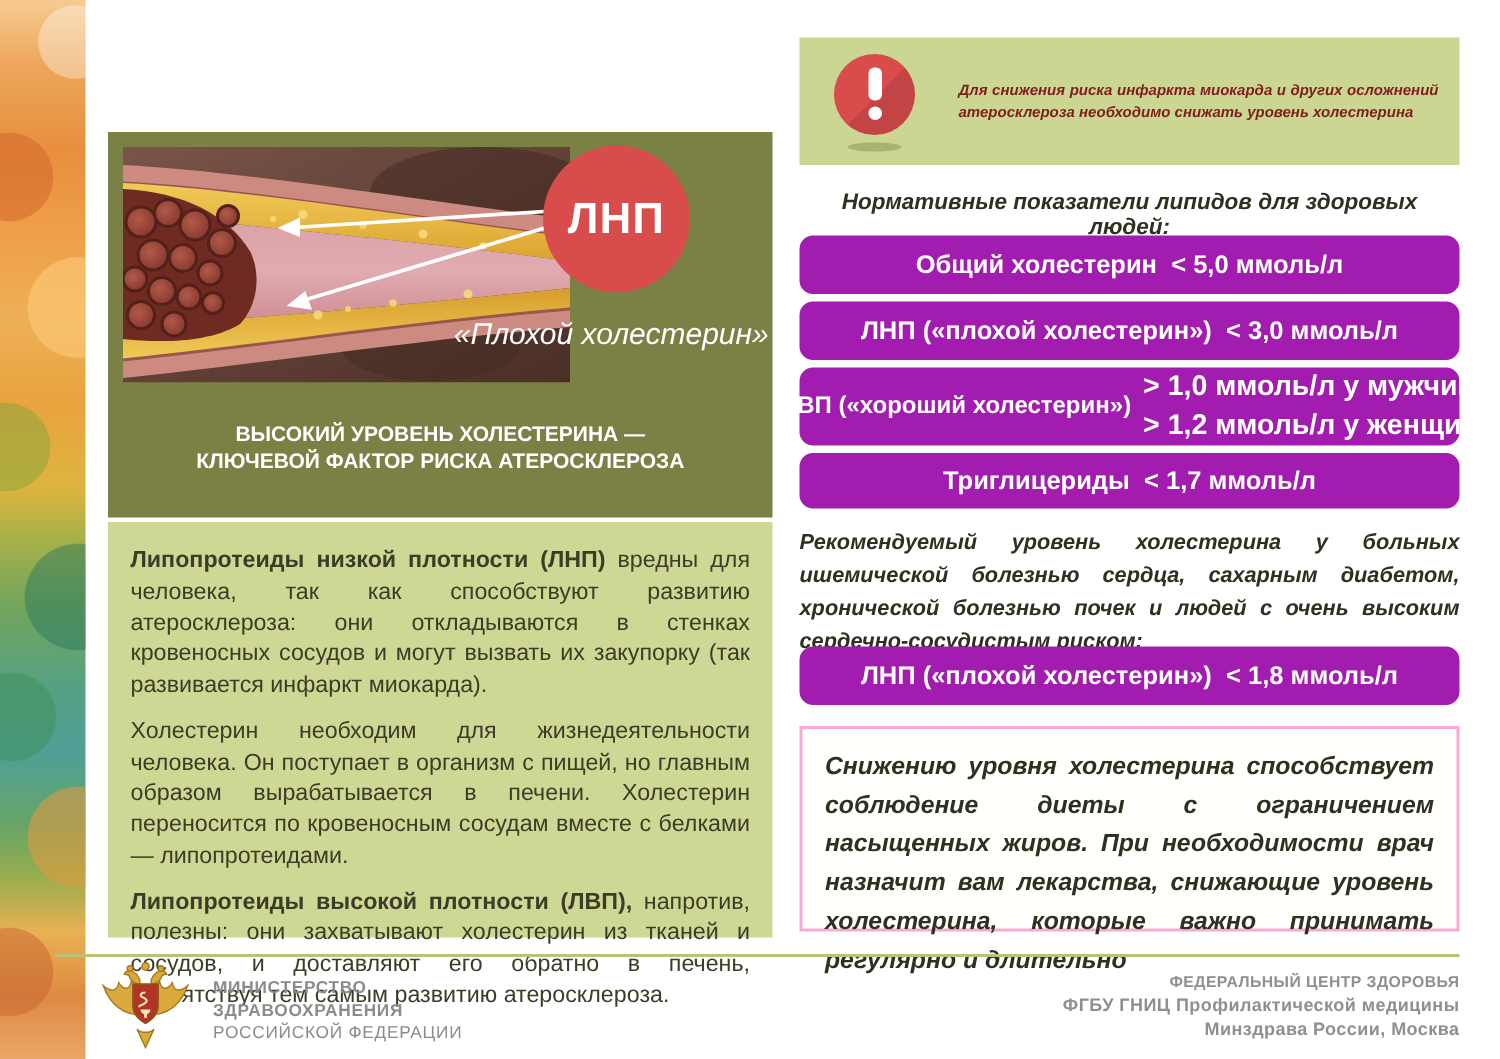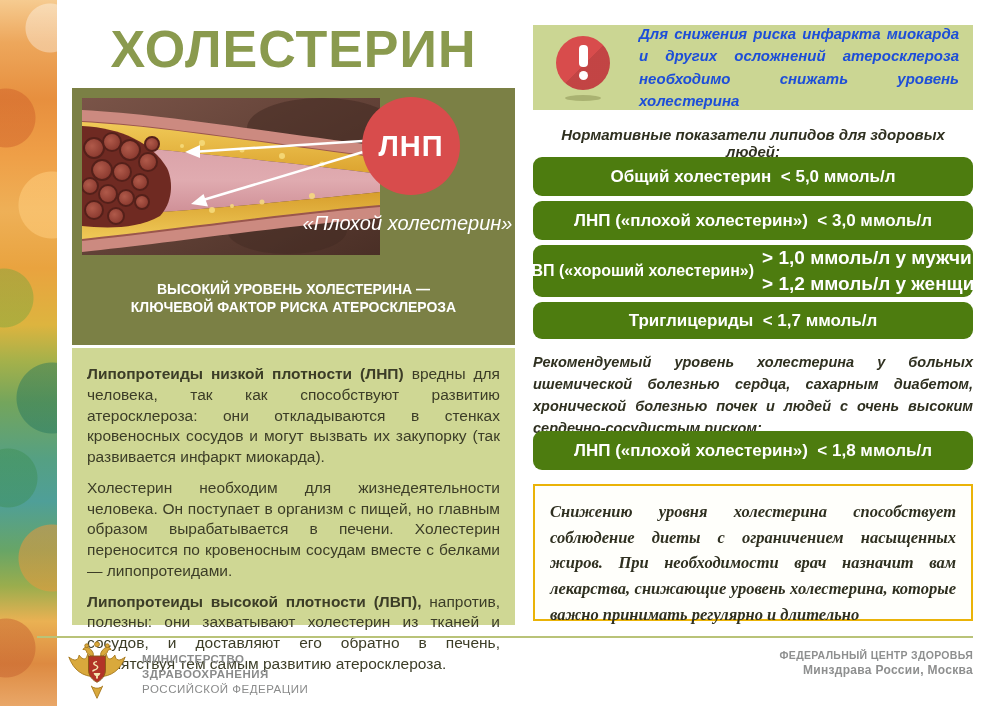--- a/index.html
+++ b/index.html
@@ -62,49 +62,49 @@
   .alert-icon-wrap{position:relative;width:64px;height:70px;flex:0 0 64px;margin-right:22px;}
   .alert-icon{
     position:absolute;left:3px;top:3px;width:54px;height:54px;border-radius:50%;
     background:linear-gradient(135deg, rgba(0,0,0,0) 52%, rgba(0,0,0,.10) 52%), #d84c4c;
     display:flex;flex-direction:column;align-items:center;justify-content:center;
   }
   .excl-bar{width:9px;height:22px;background:#fff;border-radius:4px;}
   .excl-dot{width:9px;height:9px;background:#fff;border-radius:50%;margin-top:4px;}
   .alert-shadow{position:absolute;left:12px;top:62px;width:36px;height:6px;border-radius:50%;background:#a9b271;}
   .alert-text{
-    flex:1;font-weight:bold;font-style:italic;font-size:15px;line-height:1.5;
-    color:#1d4ed8;text-align:justify;
+    flex:1;font-weight:bold;font-style:italic;font-size:10px;line-height:1.5;
+    color:#7f1d1d;text-align:justify;
   }
   .norms-heading{
     position:absolute;left:533px;top:126px;width:440px;text-align:center;
     font-weight:bold;font-style:italic;font-size:15px;color:#2f3020;
   }
   .bar{
-    position:absolute;left:533px;width:440px;background:#4d7c0f;border-radius:9px;
+    position:absolute;left:533px;width:440px;background:#a21caf;border-radius:9px;
     color:#ffffff;font-weight:bold;font-size:17px;text-align:center;
     display:flex;align-items:center;justify-content:center;white-space:pre-wrap;
     box-sizing:border-box;
   }
   .bar1{top:157px;height:39px;}
   .bar2{top:201px;height:39px;}
   .bar3{top:245px;height:52px;padding:0 1px;justify-content:center;}
   .bar3 .bar3-label{font-size:16px;white-space:nowrap;margin-right:8px;}
   .bar3 .bar3-values{font-size:19px;line-height:1.35;text-align:left;white-space:nowrap;}
   .bar4{top:302px;height:37px;}
   .bar5{top:431px;height:39px;}
   .recommend{
     position:absolute;left:533px;top:351px;width:440px;
     font-weight:bold;font-style:italic;font-size:14.5px;line-height:1.52;
     color:#2f3020;text-align:justify;
   }
   .advice-box{
     position:absolute;left:533px;top:484px;width:440px;height:137px;
-    background:#fffffb;border:2px solid #eab308;box-sizing:border-box;
-    padding:13px 15px;color:#2f3020;font-family:Liberation Serif, serif;
+    background:#fffffb;border:2px solid #f9a8d4;box-sizing:border-box;
+    padding:13px 15px;color:#2f3020;
   }
   .advice-box p{
     margin:0;font-weight:bold;font-style:italic;font-size:16.5px;line-height:1.56;
     text-align:justify;
   }
   
   .footer-rule{position:absolute;left:37px;top:636px;width:936px;height:2px;background:#b9c378;}
   .emblem{position:absolute;left:64px;top:641px;width:66px;height:62px;}
   .ministry{
     position:absolute;left:142px;top:652px;color:#8a8b8b;font-size:11.5px;
@@ -118,21 +118,20 @@
   .org .l1{font-size:10.5px;}
   .org .l2,.org .l3{font-size:12px;}
 </style>
 </head>
 <body>
 
 <div id="poster">
 
   <div class="deco-strip"></div>
 
-  <div class="title">ХОЛЕСТЕРИН</div>
 
   <div class="card">
     <div class="artery">
       <svg width="298" height="157" viewBox="0 0 298 157" preserveAspectRatio="none">
         <defs>
           <linearGradient id="gbg" x1="0" y1="0" x2="1" y2="1">
             <stop offset="0" stop-color="#7a5448"></stop>
               <stop offset="1" stop-color="#4a2f26"></stop>
           </linearGradient>
           <linearGradient id="gpl" x1="0" y1="0" x2="0" y2="1">
@@ -271,16 +270,17 @@
   </div>
 
   <div class="ministry">
     <div class="b">МИНИСТЕРСТВО</div>
     <div class="b">ЗДРАВООХРАНЕНИЯ</div>
     <div>РОССИЙСКОЙ ФЕДЕРАЦИИ</div>
   </div>
 
   <div class="org">
     <div class="l1">ФЕДЕРАЛЬНЫЙ ЦЕНТР ЗДОРОВЬЯ</div>
+    <div class="l2">ФГБУ ГНИЦ Профилактической медицины</div>
     <div class="l3">Минздрава России,  Москва</div>
   </div>
 
 </div>
 
 </body></html>

